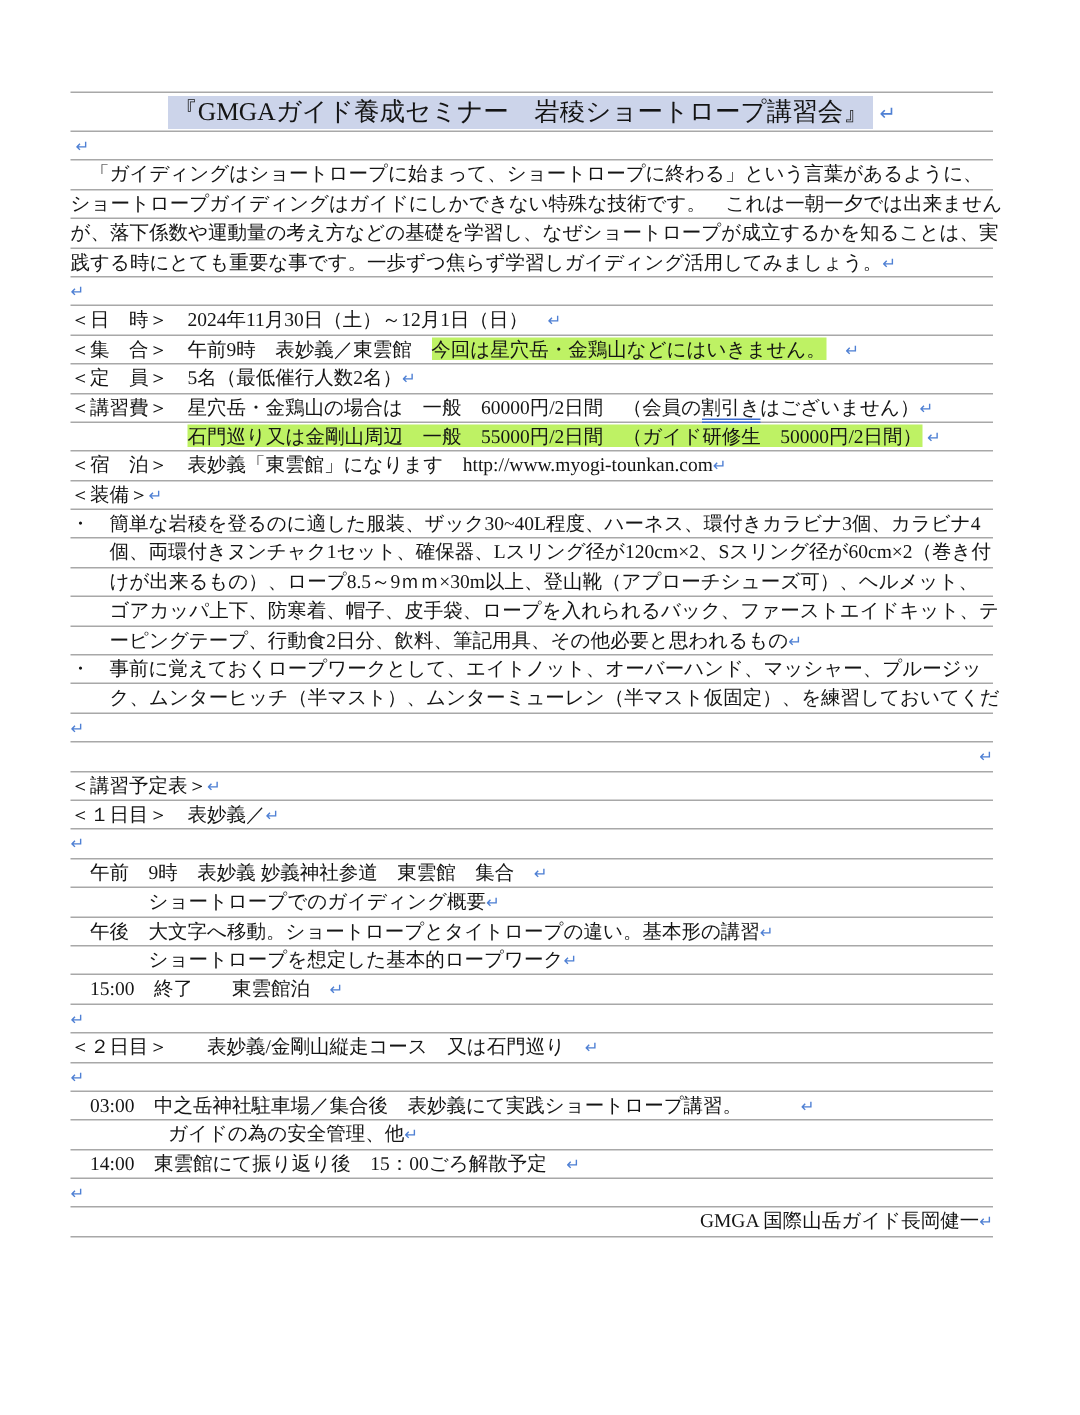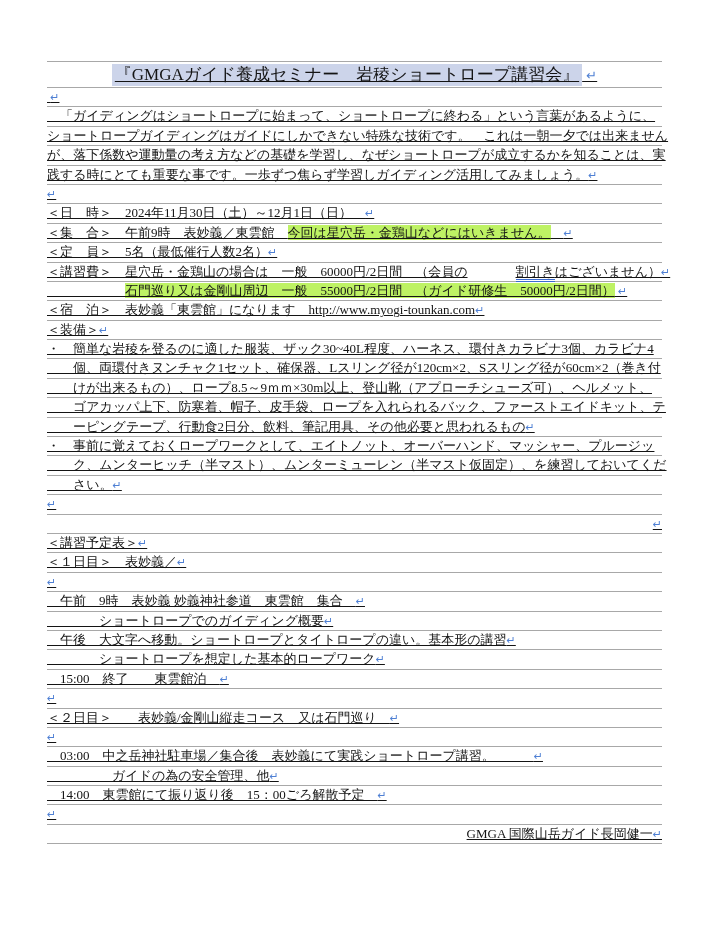--- a/index.html
+++ b/index.html
@@ -8,31 +8,31 @@
     font-family:"Liberation Serif","DejaVu Serif",serif;color:#141414;
     overflow:hidden;
   }
   .doc{
     position:absolute;left:47px;top:61px;width:615px;
     border-top:1.2px solid #a8a8a8;
   }
   .row{
     position:relative;height:19.4px;line-height:18.2px;
     border-bottom:1.2px solid #a8a8a8;box-sizing:border-box;
-    font-size:13px;white-space:pre;overflow:visible;text-decoration:underline;
+    font-size:13px;white-space:pre;overflow:visible;
   }
   .row.title{
     height:26px;line-height:25px;font-size:17px;text-align:center;
   }
   .row.center{text-align:center;}
   .row.right{text-align:right;}
   .seg{display:inline;}
   .s-sel{background:#ccd4ea;padding:1px 3px 2px 3px;}
   .s-hl{background:#bef264;}
-  .s-du{border-bottom:3px double #3a6bd0;padding-bottom:0px;margin-left:48px;}
+  .s-du{border-bottom:3px double #3a6bd0;padding-bottom:0px;}
   .s-pw{
     color:#4f80d4;font-size:11px;
     font-family:"DejaVu Sans","Liberation Sans",sans-serif;
     vertical-align:baseline;
   }
   .title .s-pw{font-size:13px;}
 </style>
 </head>
 <body>
 
@@ -51,21 +51,20 @@
     <div class="row"><span class="seg s-p">　　　　　　</span><span class="seg s-hl">石門巡り又は金剛山周辺　一般　55000円/2日間　（ガイド研修生　50000円/2日間）</span><span class="seg s-p"> </span><span class="seg s-pw">↵</span></div>
     <div class="row"><span class="seg s-p">＜宿　泊＞　表妙義「東雲館」になります　http://www.myogi-tounkan.com</span><span class="seg s-pw">↵</span></div>
     <div class="row"><span class="seg s-p">＜装備＞</span><span class="seg s-pw">↵</span></div>
     <div class="row"><span class="seg s-p">・　簡単な岩稜を登るのに適した服装、ザック30~40L程度、ハーネス、環付きカラビナ3個、カラビナ4</span></div>
     <div class="row"><span class="seg s-p">　　個、両環付きヌンチャク1セット、確保器、Lスリング径が120cm×2、Sスリング径が60cm×2（巻き付</span></div>
     <div class="row"><span class="seg s-p">　　けが出来るもの）、ロープ8.5～9ｍｍ×30m以上、登山靴（アプローチシューズ可）、ヘルメット、</span></div>
     <div class="row"><span class="seg s-p">　　ゴアカッパ上下、防寒着、帽子、皮手袋、ロープを入れられるバック、ファーストエイドキット、テ</span></div>
     <div class="row"><span class="seg s-p">　　ーピングテープ、行動食2日分、飲料、筆記用具、その他必要と思われるもの</span><span class="seg s-pw">↵</span></div>
     <div class="row"><span class="seg s-p">・　事前に覚えておくロープワークとして、エイトノット、オーバーハンド、マッシャー、プルージッ</span></div>
     <div class="row"><span class="seg s-p">　　ク、ムンターヒッチ（半マスト）、ムンターミューレン（半マスト仮固定）、を練習しておいてくだ</span></div>
-    <div class="row"><span class="seg s-p">　　さい。</span><span class="seg s-pw">↵</span></div>
     <div class="row"><span class="seg s-pw">↵</span></div>
     <div class="row right"><span class="seg s-pw">↵</span></div>
     <div class="row"><span class="seg s-p">＜講習予定表＞</span><span class="seg s-pw">↵</span></div>
     <div class="row"><span class="seg s-p">＜１日目＞　表妙義／</span><span class="seg s-pw">↵</span></div>
     <div class="row"><span class="seg s-pw">↵</span></div>
     <div class="row"><span class="seg s-p">　午前　9時　表妙義 妙義神社参道　東雲館　集合　</span><span class="seg s-pw">↵</span></div>
     <div class="row"><span class="seg s-p">　　　　ショートロープでのガイディング概要</span><span class="seg s-pw">↵</span></div>
     <div class="row"><span class="seg s-p">　午後　大文字へ移動。ショートロープとタイトロープの違い。基本形の講習</span><span class="seg s-pw">↵</span></div>
     <div class="row"><span class="seg s-p">　　　　ショートロープを想定した基本的ロープワーク</span><span class="seg s-pw">↵</span></div>
     <div class="row"><span class="seg s-p">　15:00　終了　　東雲館泊　</span><span class="seg s-pw">↵</span></div>

